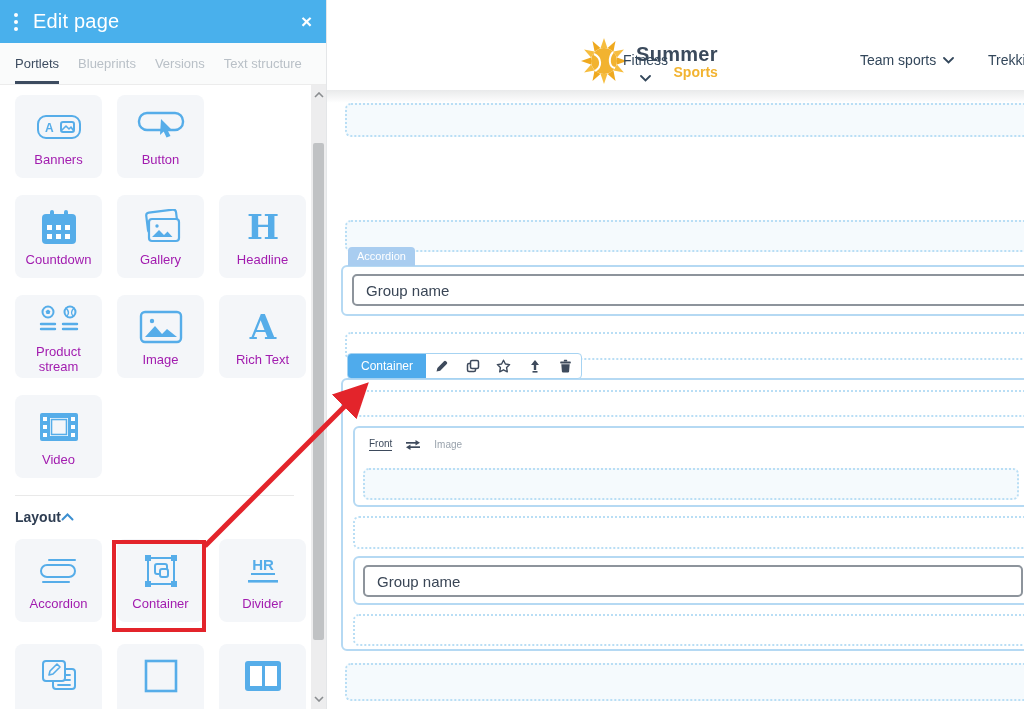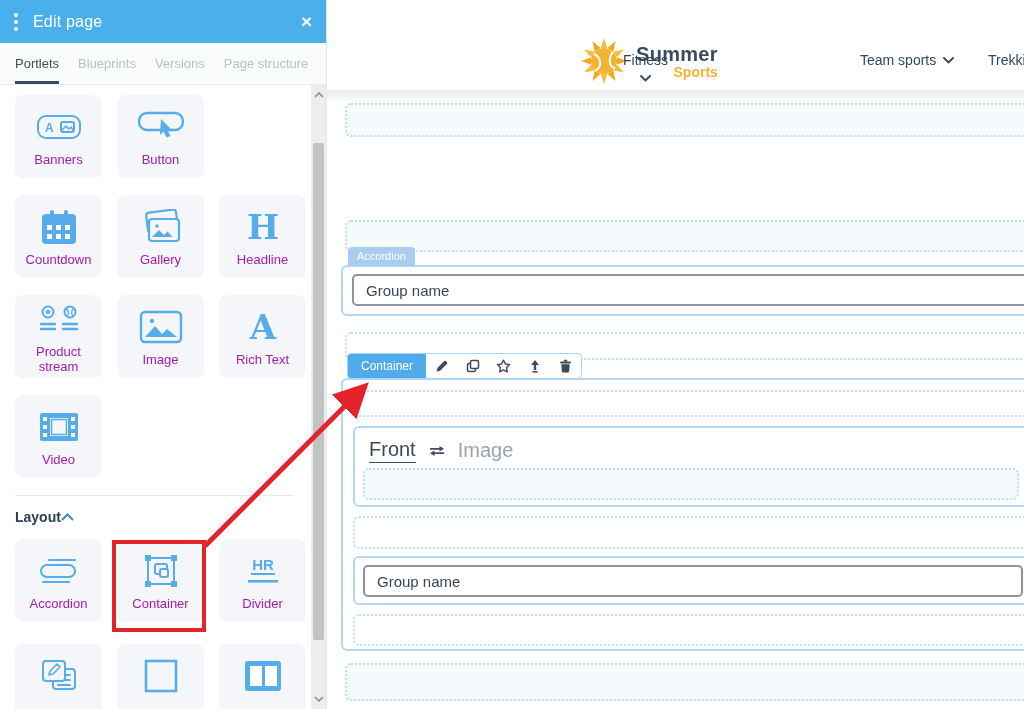--- a/index.html
+++ b/index.html
@@ -4,21 +4,21 @@
 <style>
   * { margin:0; padding:0; box-sizing:border-box; }
   html,body { width:1024px; height:709px; }
   body { position:relative; overflow:hidden; background:#fff; font-family:"Liberation Sans",sans-serif; }
 
   
   .sidebar { position:absolute; left:0; top:0; width:327px; height:709px; background:#fff; border-right:1px solid #e4e6e8; z-index:20; }
   .sb-header { height:43px; background:#49b0ec; display:flex; align-items:center; color:#fff; }
   .kebab { width:4px; display:flex; flex-direction:column; gap:3px; margin-left:14px; }
   .kebab i { width:4px; height:4px; background:#fff; border-radius:50%; }
-  .sb-title { font-size:16px; margin-left:15px; letter-spacing:.2px; }
+  .sb-title { font-size:20px; margin-left:15px; letter-spacing:.2px; }
   .sb-close { margin-left:auto; margin-right:14px; font-size:19px; font-weight:bold; line-height:1; cursor:pointer; }
   .sb-tabs { height:42px; display:flex; align-items:center; background:#fafbfb; border-bottom:1px solid #ececec; padding-left:15px; gap:19px; }
   .sb-tab { font-size:13px; color:#b9c0c7; position:relative; height:100%; display:flex; align-items:center; cursor:pointer; }
   .sb-tab.active { color:#3d4c60; }
   .sb-tab.active::after { content:""; position:absolute; left:0; right:0; bottom:0; height:3px; background:#3d4c60; }
   .sb-body { position:absolute; top:85px; left:0; right:15px; bottom:0; overflow:hidden; padding:10px 0 0 15px; }
   .tile-row { display:flex; gap:15px; margin-bottom:17px; }
   .tile { width:87px; height:83px; background:#f4f6f9; border-radius:8px; display:flex; flex-direction:column; align-items:center; justify-content:center; cursor:pointer; }
   .tile .ticon { flex:0 0 auto; display:flex; align-items:center; justify-content:center; height:40px; }
   .tile .tlabel { font-size:13px; color:#a21caf; text-align:center; line-height:15px; margin-top:5px; min-height:15px; }
@@ -50,42 +50,42 @@
   .dashed.tint { background:#f5fafd; }
   .solidbox { position:absolute; border:2px solid #b5d9f3; border-radius:6px; background:#fff; }
   .ginput { position:absolute; height:32px; border:2px solid #8d949c; border-radius:5px; background:#fff; font-family:"Liberation Sans",sans-serif; font-size:15px; color:#3a4656; padding:0 12px; outline:none; }
 
   .portlet-tab { position:absolute; background:#a9cdf0; color:#fff; font-size:11px; padding:3px 9px 4px; border-radius:4px 4px 0 0; z-index:4; }
   .ptoolbar { position:absolute; display:flex; align-items:stretch; height:26px; background:#fff; border:1px solid #a6d3f2; border-radius:4px; z-index:5; overflow:hidden; }
   .ptoolbar .ptab { background:#4fabec; color:#fff; font-size:12px; display:flex; align-items:center; padding:0 13px; }
   .ptoolbar .pticons { display:flex; align-items:center; }
   .ptoolbar .ptbtn { width:31px; height:100%; display:flex; align-items:center; justify-content:center; cursor:pointer; }
 
-  .fb-head { position:absolute; left:14px; top:10px; display:flex; align-items:center; gap:13px; font-size:20px; }
+  .fb-head { position:absolute; left:14px; top:10px; display:flex; align-items:center; gap:13px; font-size:10px; }
   .fb-front { color:#3d4a5c; border-bottom:1px solid #3d4a5c; padding-bottom:1px; cursor:pointer; }
   .fb-back { color:#9aa3ad; cursor:pointer; }
 </style>
 </head>
 <body>
 
 <div class="sidebar">
   <div class="sb-header">
     <div class="kebab">
         <i></i>
         <i></i>
         <i></i>
       </div>
     <div class="sb-title">Edit page</div>
     <div class="sb-close">×</div>
   </div>
   <div class="sb-tabs">
     <div class="sb-tab active">Portlets</div>
     <div class="sb-tab">Blueprints</div>
     <div class="sb-tab">Versions</div>
-    <div class="sb-tab">Page structure</div>
+    <div class="sb-tab">Text structure</div>
   </div>
 
   <div class="sb-body">
 
     <div class="tile-row">
       <div class="tile">
         <div class="ticon">
           <svg class="icon" width="46" height="30" viewBox="0 0 46 30" fill="none" stroke="#56ade9" stroke-width="2" stroke-linecap="round" stroke-linejoin="round">
             <rect x="2" y="4" width="42" height="22" rx="8"></rect>
             <text x="9" y="20" font-size="12" font-family="Liberation Sans" fill="#56ade9" stroke="none" font-weight="bold">A</text>

